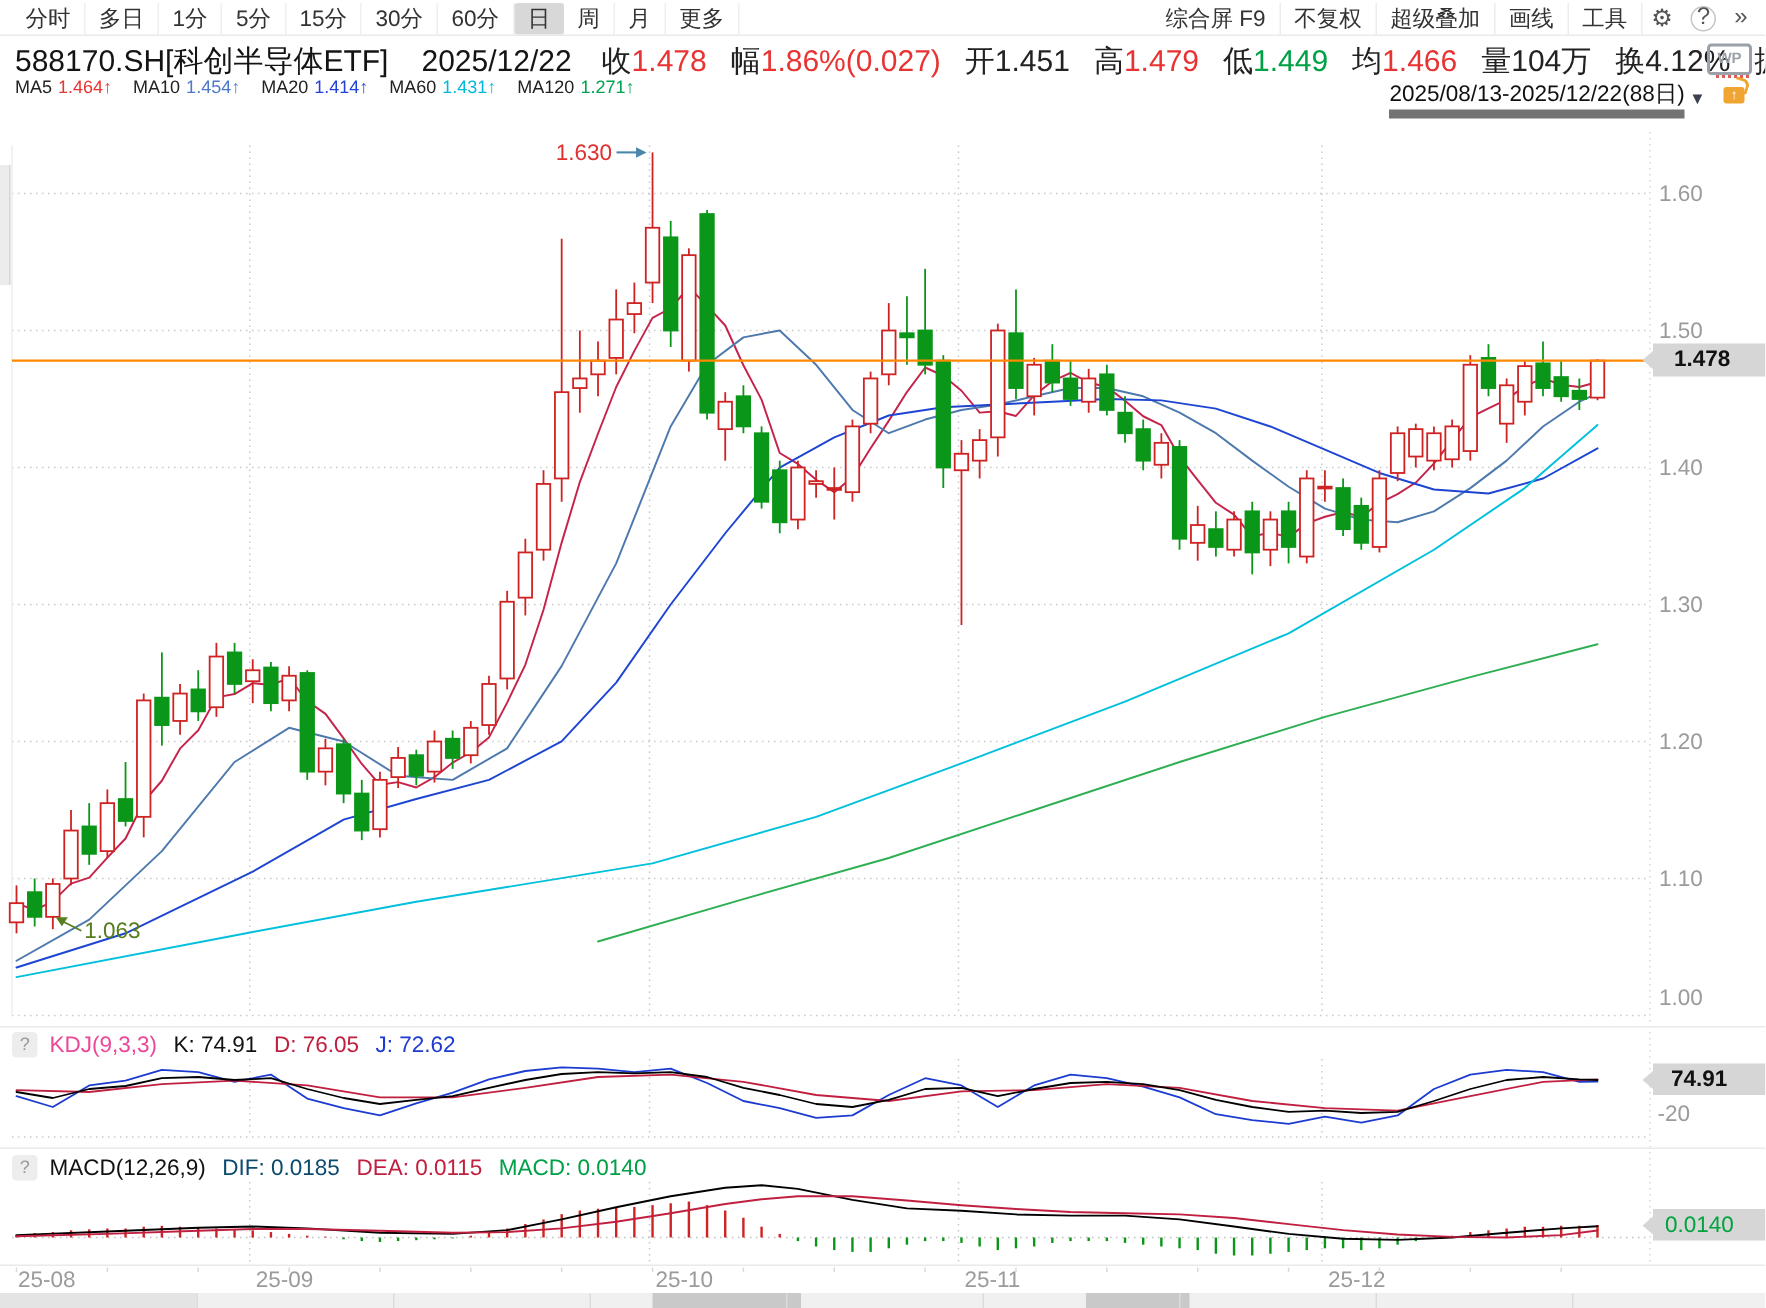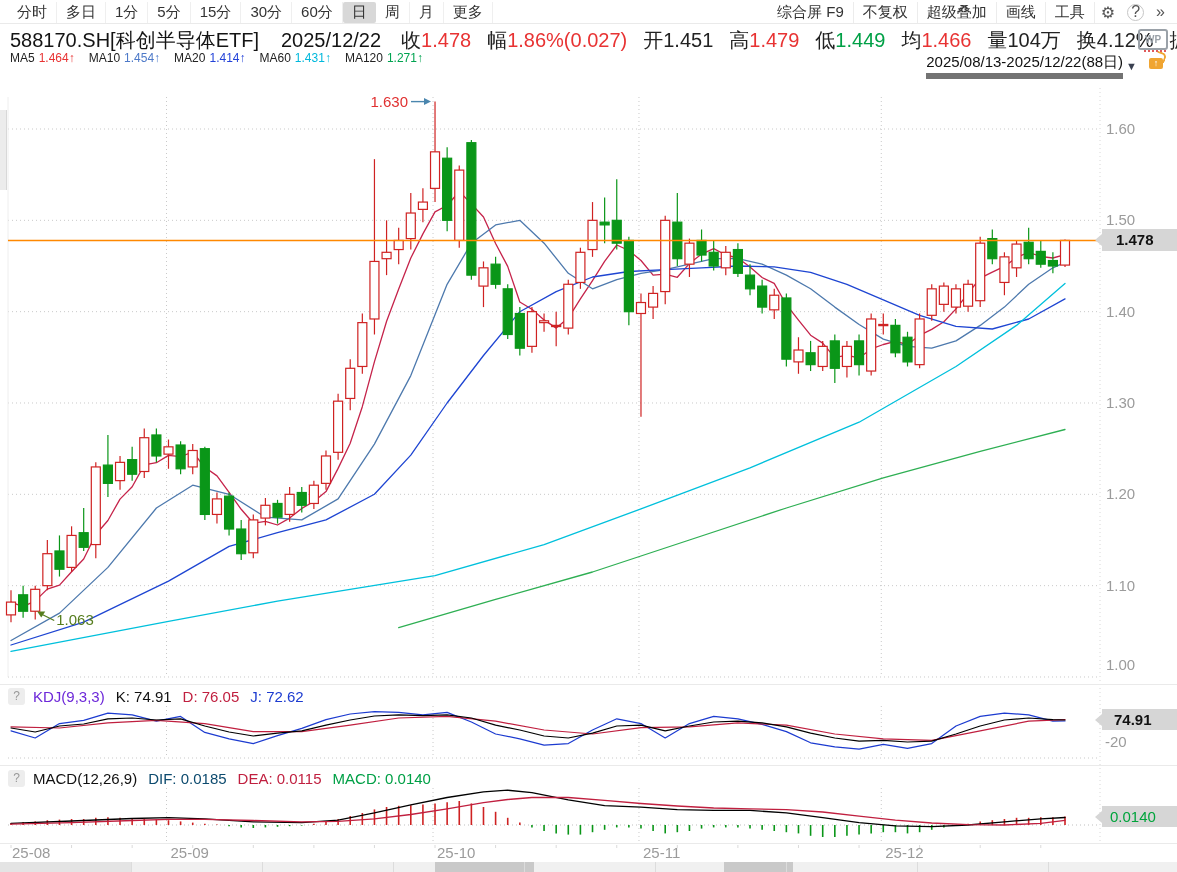--- a/index.html
+++ b/index.html
@@ -466,21 +466,21 @@
         <line x1="411.02500000000003" y1="101.60010000000018" x2="428.02500000000003" y2="101.60010000000018" stroke="#4a86ae" stroke-width="1.4" stroke-dasharray=""></line>
         <polygon points="431.02500000000003,101.60010000000018 424.02500000000003,98.10010000000018 424.02500000000003,105.10010000000018" fill="#4a86ae"></polygon>
         <text x="56.230000000000004" y="625.4582100000002" fill="#567d1e" font-size="15" text-anchor="start" font-family="Liberation Sans, DejaVu Sans, sans-serif">1.063</text>
         <line x1="54.230000000000004" y1="620.4582100000002" x2="40.230000000000004" y2="613.4582100000002" stroke="#567d1e" stroke-width="1.2" stroke-dasharray=""></line>
         <polygon points="37.230000000000004,611.4582100000002 45.230000000000004,611.4582100000002 41.230000000000004,617.4582100000002" fill="#567d1e"></polygon>
       </svg>
   </div>
 
   <div class="phead" style="top:686px">
     <span class="help">?</span>
-    <span class="seg" style="color:#6d28d9">KDJ(9,3,3)</span>
+    <span class="seg" style="color:#ec4899">KDJ(9,3,3)</span>
     <span class="seg" style="color:#111">K: 74.91</span>
     <span class="seg" style="color:#c01f3f">D: 76.05</span>
     <span class="seg" style="color:#1c3bd0">J: 72.62</span>
   </div>
 
   <div class="phead" style="top:768px">
     <span class="help">?</span>
     <span class="seg" style="color:#111">MACD(12,26,9)</span>
     <span class="seg" style="color:#0c4a6e">DIF: 0.0185</span>
     <span class="seg" style="color:#c01f3f">DEA: 0.0115</span>

